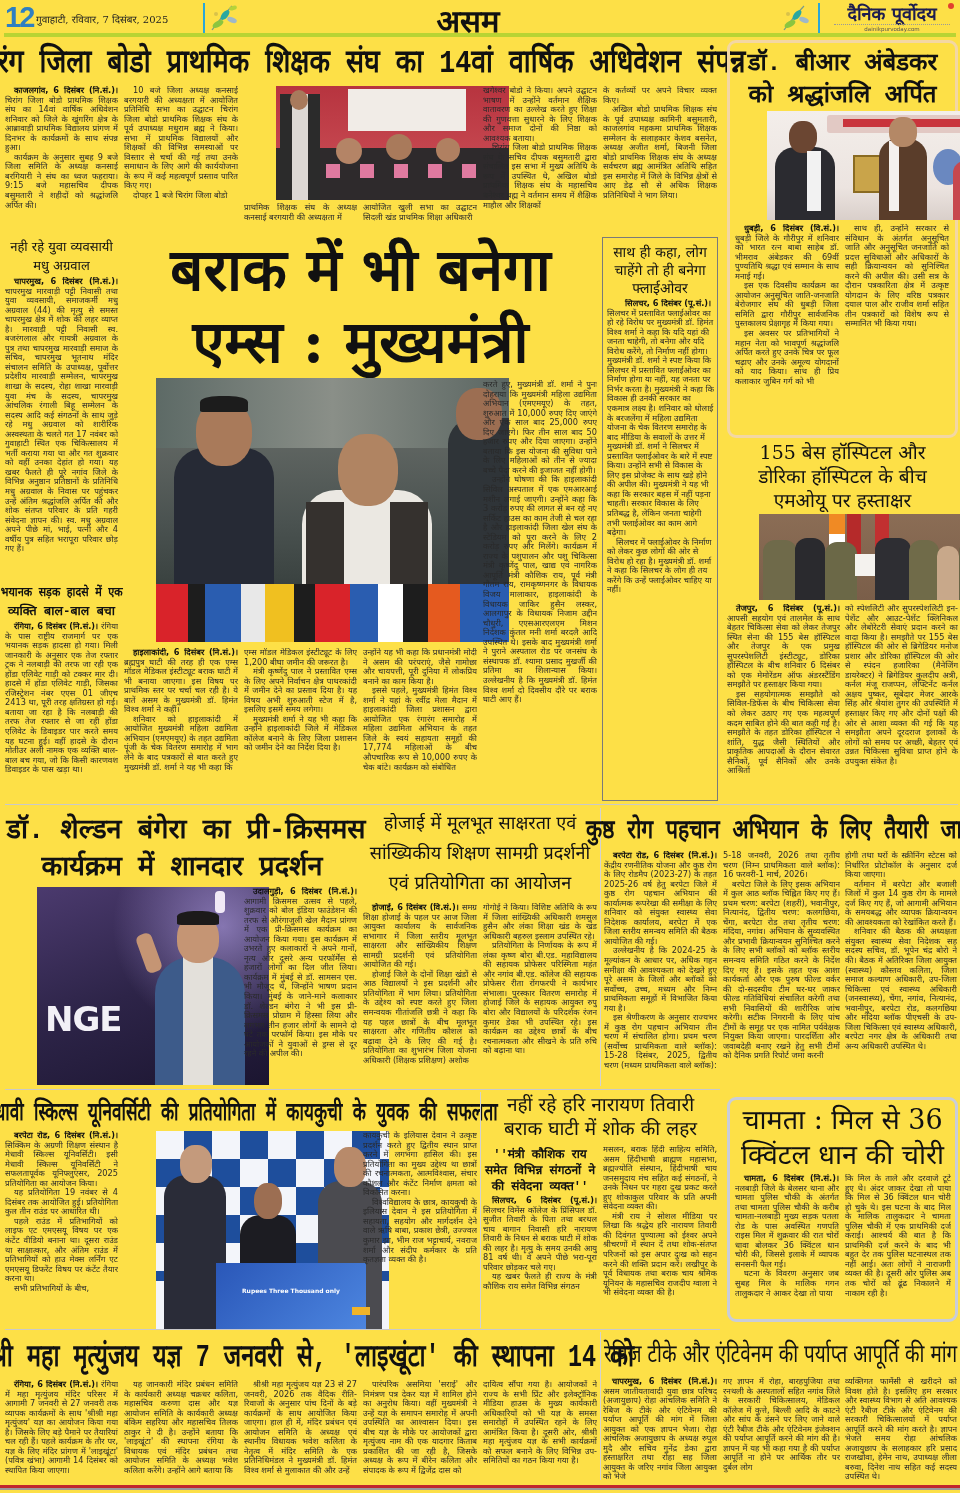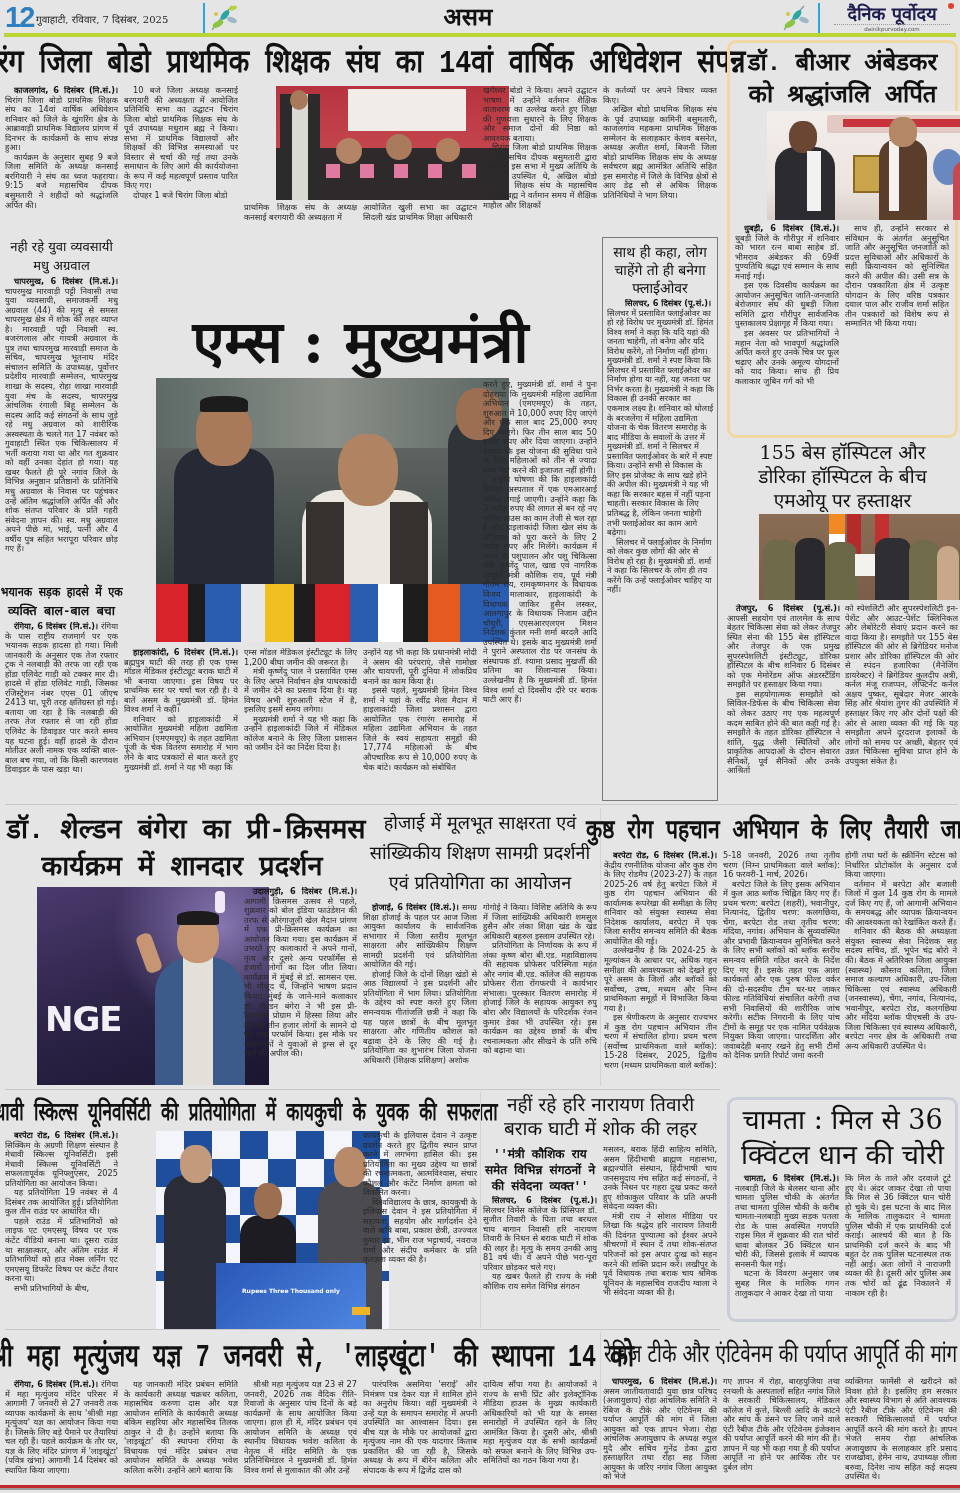--- a/index.html
+++ b/index.html
@@ -1,22 +1,22 @@
 <!DOCTYPE html>
 <html><head>
 <meta charset="utf-8">
 <style>
   html,body{margin:0;padding:0;background:#ffffff;}
-  #page{position:relative;width:960px;height:1493px;overflow:hidden;background:#e5e5e5;color:#1b1b1b;font-family:"DejaVu Sans",sans-serif;}
+  #page{position:relative;width:960px;height:1493px;overflow:hidden;background:#fde047;color:#1b1b1b;font-family:"DejaVu Sans",sans-serif;}
   .abs{position:absolute;}
   
   .page-num{left:5px;top:1px;font-size:29px;font-weight:bold;color:#2e7fc1;letter-spacing:-2px;font-family:"Liberation Sans",sans-serif;}
   .date{left:36px;top:12px;font-size:10px;color:#222;font-family:"DejaVu Serif",serif;white-space:nowrap;}
   .vline{width:2px;height:30px;background:#2aa7d8;top:3px;}
-  .section{left:400px;top:-1px;width:136px;text-align:center;font-size:24px;font-weight:bold;color:#111;font-family:"DejaVu Serif",serif;}
+  .section{left:400px;top:-1px;width:136px;text-align:center;font-size:31px;font-weight:bold;color:#111;font-family:"DejaVu Serif",serif;}
   .brand{left:826px;top:1px;width:132px;text-align:center;font-size:18px;font-weight:bold;color:#1d1d4f;white-space:nowrap;}
   .brand-dot{left:948px;top:3px;width:6px;height:6px;border-radius:50%;background:#e2402f;}
   .brand-rule{left:834px;top:24px;width:116px;height:0;border-top:1px dotted #999;}
   .site{left:826px;top:26px;width:132px;text-align:center;font-size:5.5px;color:#555;}
   .green-rule{left:4px;top:33px;width:952px;height:4px;background:#b9d433;}
   
   .hl{position:absolute;display:flex;justify-content:center;align-items:center;white-space:nowrap;overflow:visible;color:#111;}
   .hl span{display:inline-block;transform-origin:center center;}
   .heavy{font-weight:bold;font-family:Liberation Mono, monospace;}
   .light{font-weight:normal;font-family:"DejaVu Serif",serif;}
@@ -119,20 +119,23 @@
   <div class="hl heavy" style="left:5px;top:582px;width:113px;height:19px;font-size:12.5px">
       <span style="transform: scaleX(0.874);">भयानक सड़क हादसे में एक</span>
     </div>
   <div class="hl heavy" style="left:5px;top:601px;width:113px;height:19px;font-size:12.5px">
       <span style="transform: scaleX(1);">व्यक्ति बाल-बाल बचा</span>
     </div>
   <div class="c" style="left:5px;top:622px;width:113px;height:176px">
     <p><span class="dl">रंगिया, 6 दिसंबर (नि.सं.)।</span> <span>रंगिया के पास राष्ट्रीय राजमार्ग पर एक भयानक सड़क हादसा हो गया। मिली जानकारी के अनुसार एक तेज रफ्तार ट्रक ने नलबाड़ी की तरफ जा रही एक होंडा एलिवेट गाड़ी को टक्कर मार दी। हादसे में होंडा एलिवेट गाड़ी, जिसका रजिस्ट्रेशन नंबर एएस 01 जीएच 2413 था, पूरी तरह क्षतिग्रस्त हो गई। बताया जा रहा है कि नलबाड़ी की तरफ तेज रफ्तार से जा रही होंडा एलिवेट के डिवाइडर पार करते समय यह घटना हुई। वहीं हादसे के दौरान मोतीउर अली नामक एक व्यक्ति बाल-बाल बच गया, जो कि किसी कारणवश डिवाइडर के पास खड़ा था।</span></p>
   </div>
 
+  <div class="hl heavy" style="left:124px;top:233px;width:473px;height:68px;font-size:58px;font-family:'DejaVu Serif',serif">
+      <span style="transform: scaleX(1);">बराक में भी बनेगा</span>
+    </div>
   <div class="hl heavy" style="left:124px;top:304px;width:473px;height:70px;font-size:58px;font-family:'DejaVu Serif',serif">
       <span style="transform: scaleX(1);">एम्स : मुख्यमंत्री</span>
     </div>
   <div class="photo" style="left:124px;top:378px;width:353px;height:264px;background:linear-gradient(180deg,#70746f 0%,#4a5250 55%,#2b3331 100%)">
     <div style="left:0;top:0;width:353px;height:70px;background:linear-gradient(90deg,#5d6a66,#8a8f88 50%,#5b6662)"></div>
     <div style="left:18px;top:70px;width:100px;height:194px;background:#262a35;border-radius:30px 30px 0 0"></div>
     <div style="left:40px;top:22px;width:56px;height:66px;border-radius:45%;background:#a97a5a"></div>
     <div style="left:44px;top:18px;width:48px;height:16px;border-radius:40% 40% 10% 10%;background:#1c1c1c"></div>
     <div style="left:146px;top:112px;width:130px;height:152px;background:#ebe8e2;border-radius:34px 34px 0 0"></div>
     <div style="left:150px;top:124px;width:38px;height:140px;background:#35312e"></div>

